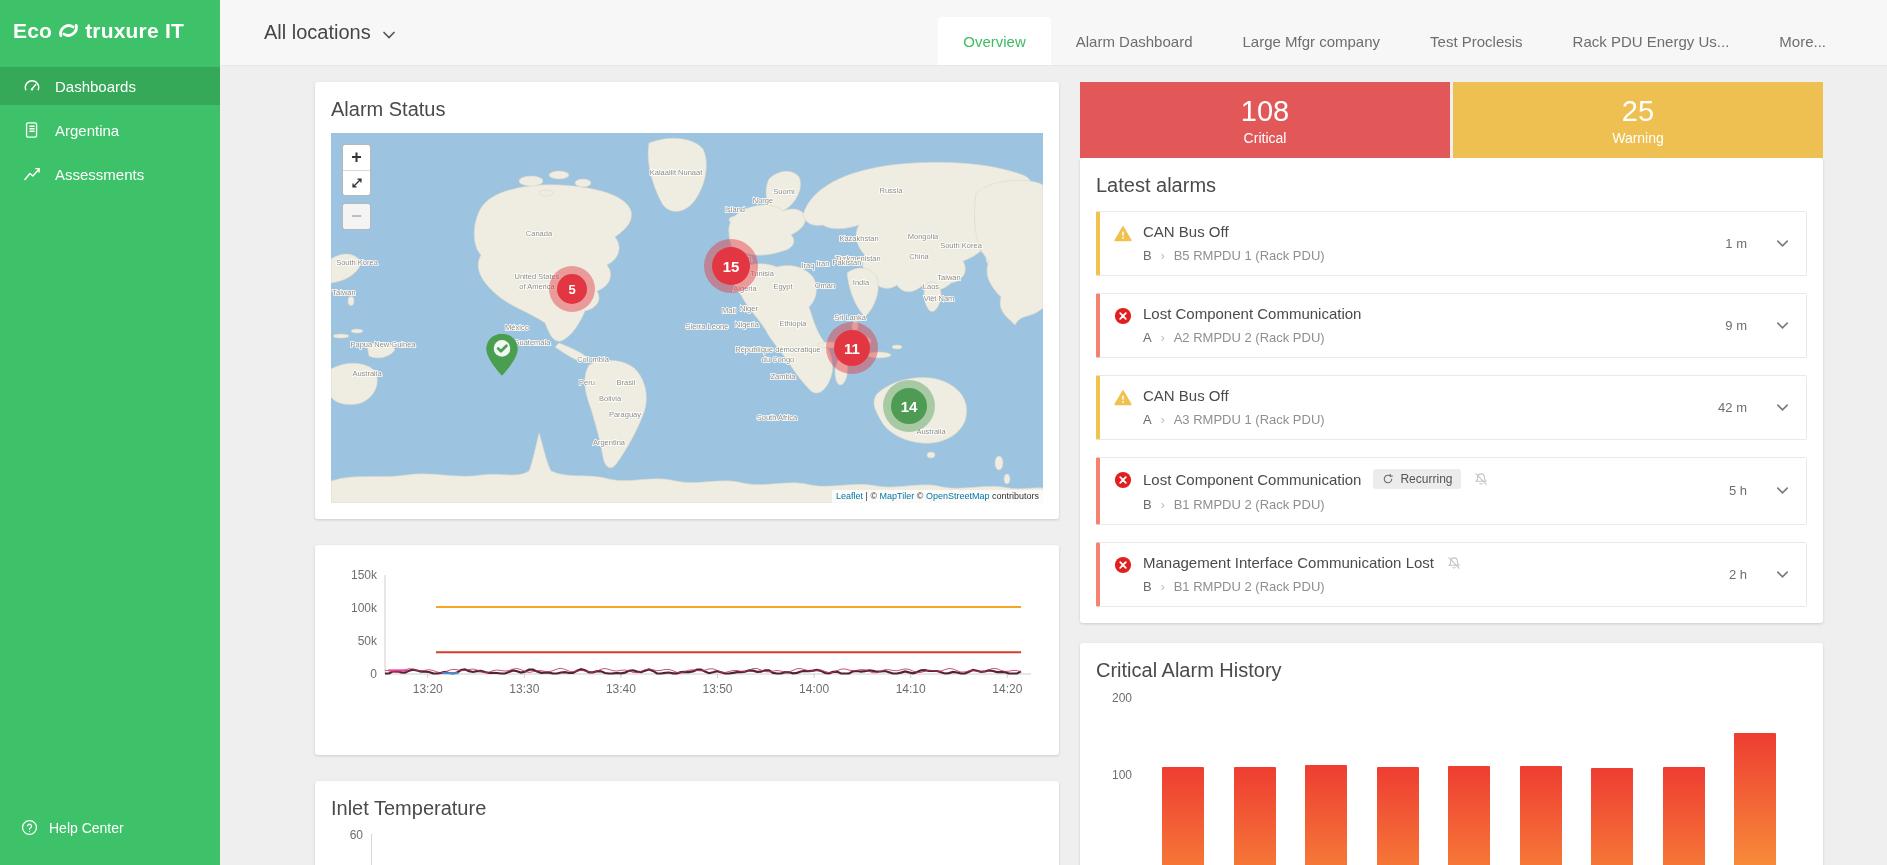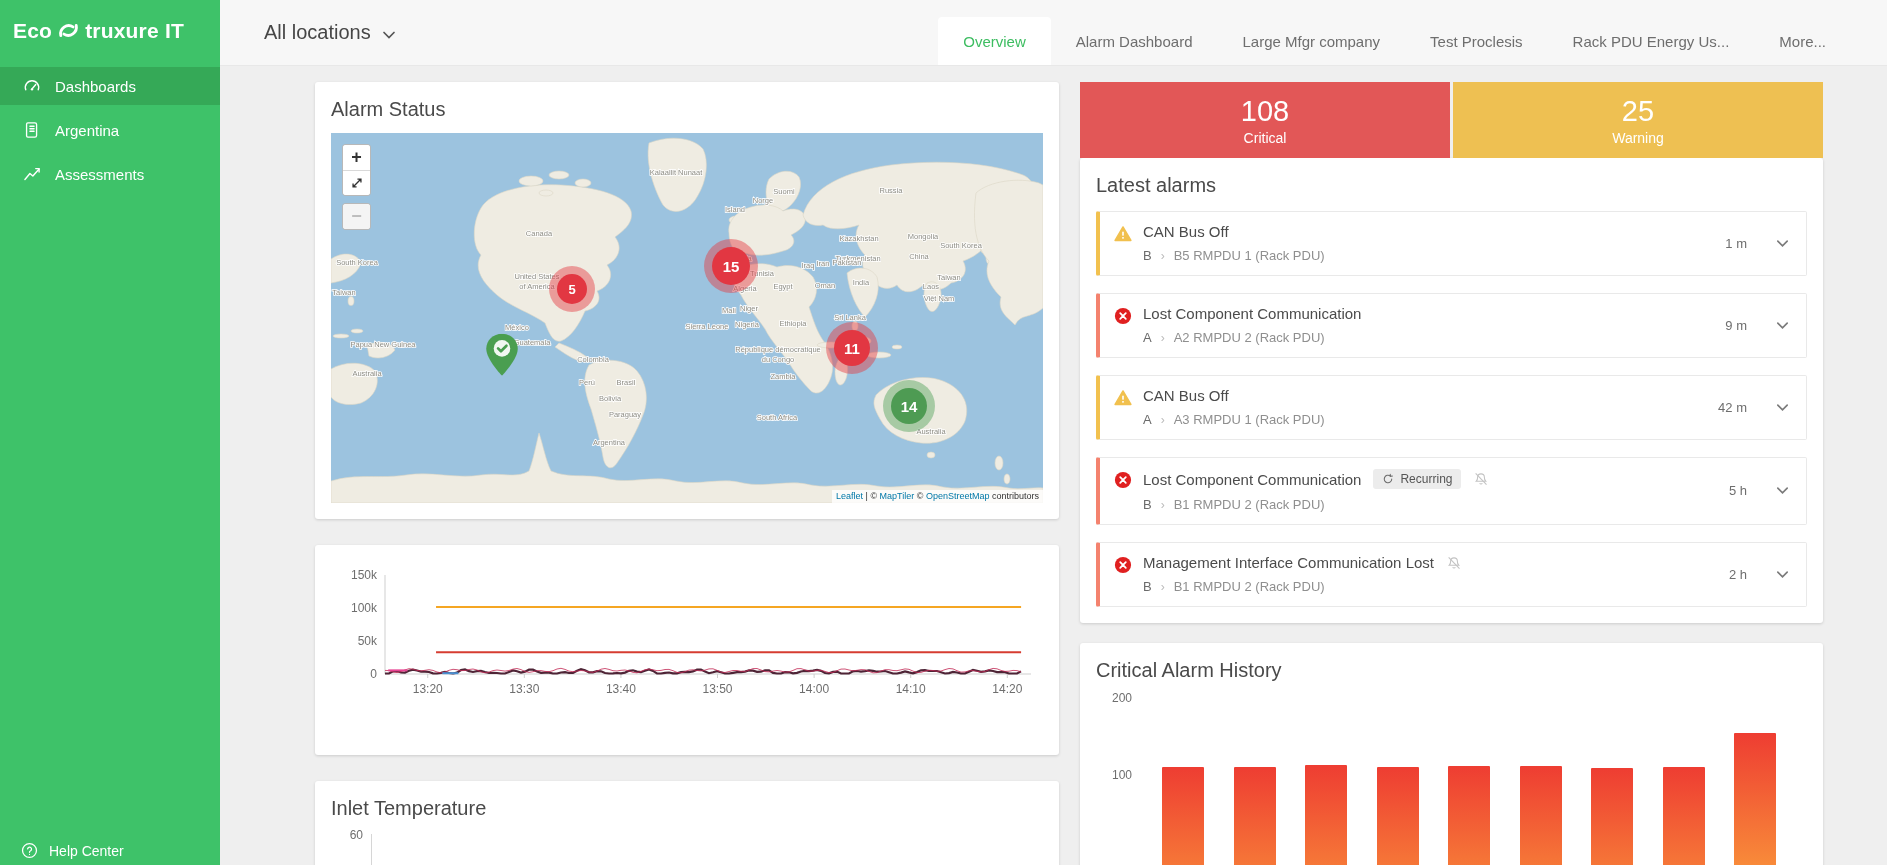--- a/index.html
+++ b/index.html
@@ -13,21 +13,21 @@
   .logo{display:flex;align-items:center;padding:16px 13px 14px;font-size:21px;font-weight:bold;
         letter-spacing:.2px;cursor:pointer;white-space:nowrap;}
   .logo svg{margin:0 2px;flex-shrink:0;}
   .nav{margin-top:8px;}
   .nav-item{display:flex;align-items:center;gap:13px;height:38px;margin-bottom:6px;
             padding-left:22px;font-size:15px;cursor:pointer;}
   .nav-item.active{background:var(--sidebar-active,#35a957);}
   .nav-item .ic{width:20px;height:20px;display:flex;}
   .nav-item .ic svg{width:20px;height:20px;}
   .sidebar-spacer{flex:1;}
-  .help{display:flex;align-items:center;gap:10px;padding:20px 20px 5px;font-size:14px;cursor:pointer;}
+  .help{display:flex;align-items:center;gap:10px;padding:20px 20px 28px;font-size:14px;cursor:pointer;}
   .help .ic{width:19px;height:19px;display:flex;}
   .help .ic svg{width:19px;height:19px;}
 
   
   .main{flex:1;display:flex;flex-direction:column;min-width:0;}
   .topbar{height:66px;flex-shrink:0;background:#f7f7f7;border-bottom:1px solid #e8e8e8;
           display:flex;align-items:center;}
   .loc{display:flex;align-items:center;gap:10px;margin-left:44px;font-size:20px;color:#464646;cursor:pointer;}
   .loc svg{margin-top:4px;}
   .tabs{margin-left:auto;margin-right:36px;display:flex;align-items:flex-end;height:100%;}

